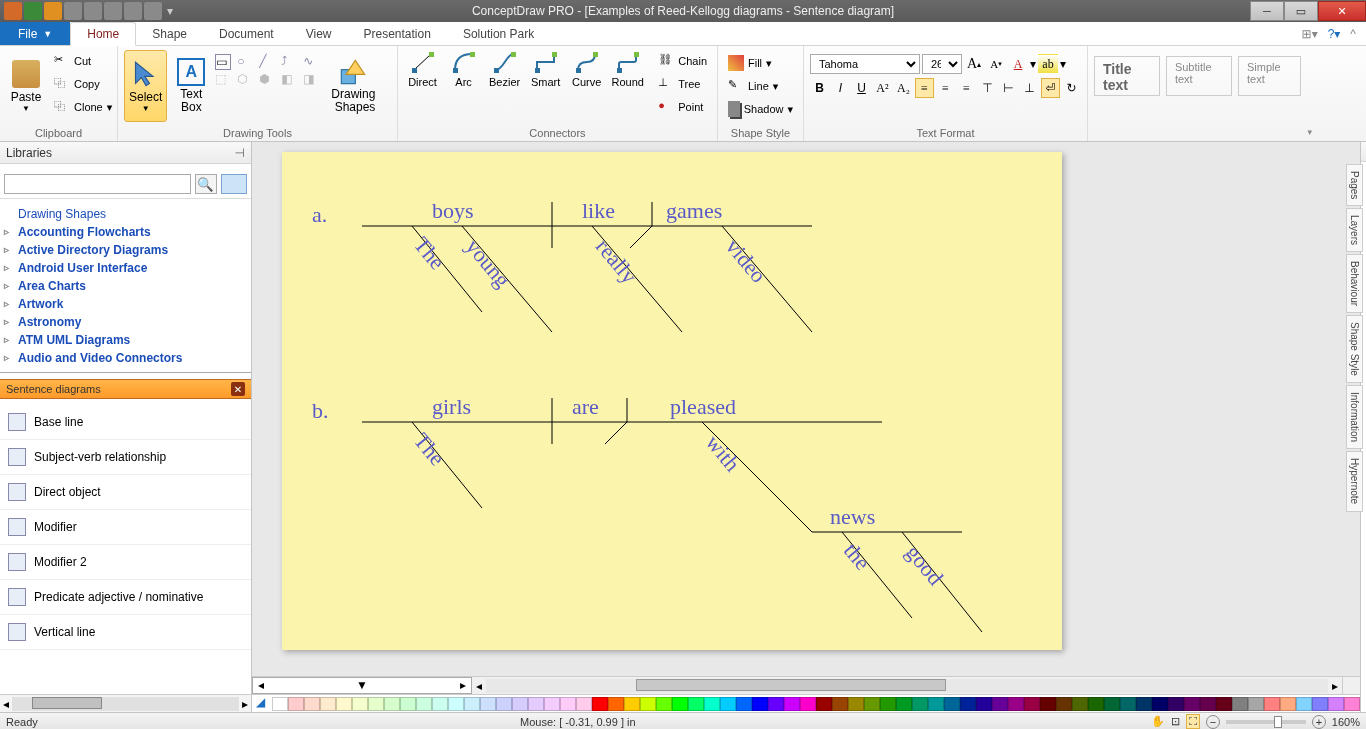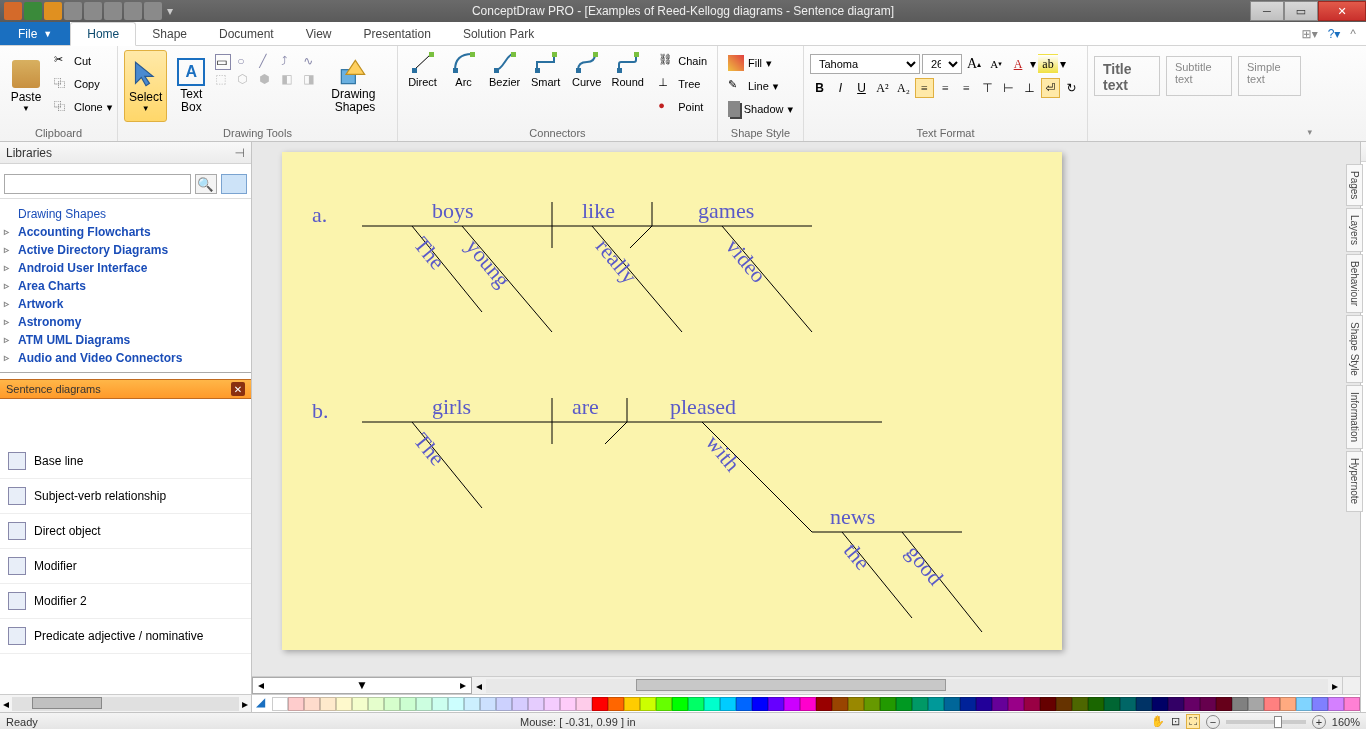--- a/index.html
+++ b/index.html
@@ -13,21 +13,21 @@
 .win-controls { position: absolute; right: 0; display: flex; }
 .win-btn { width: 34px; height: 20px; display: flex; align-items: center; justify-content: center; font-size: 11px; color: #fff; }
 .win-min { background: linear-gradient(#d8d8d8,#c0c0c0); color:#333; border: 1px solid #888;}
 .win-max { background: linear-gradient(#d8d8d8,#c0c0c0); color:#333; border: 1px solid #888;}
 .win-close { background: linear-gradient(#e25a4a,#c9302c); width: 48px; border: 1px solid #a02820;}
 
 
 .ribbon-tabs { height: 24px; background: #fff; border-bottom: 1px solid #d4d4d4; display: flex; align-items: stretch; }
 .tab-file { background: #1a6fc0; color: #fff; padding: 0 18px; display: flex; align-items: center; font-size: 12px; }
 .tab { padding: 0 16px; display: flex; align-items: center; color: #444; cursor: pointer; }
-.tab.active { color: #0c4a6e; border: 1px solid #d4d4d4; border-bottom: 1px solid #fff; background: #fff; margin-bottom: -1px; border-radius: 3px 3px 0 0; }
+.tab.active { color: #7f1d1d; border: 1px solid #d4d4d4; border-bottom: 1px solid #fff; background: #fff; margin-bottom: -1px; border-radius: 3px 3px 0 0; }
 .ribbon-right { margin-left: auto; display:flex; gap:10px; padding-right:10px; align-items:center; color:#888;}
 
 
 .ribbon { height: 96px; background: linear-gradient(#fdfdfd,#f3f3f3); border-bottom: 1px solid #c4c4c4; display: flex; }
 .group { border-right: 1px solid #ddd; padding: 4px 6px; display: flex; flex-direction: column; position: relative; }
 .group-label { font-size: 11px; color: #666; text-align: center; position: absolute; bottom: 2px; left: 0; right: 0; }
 .group-inner { display: flex; gap: 4px; flex: 1; align-items: flex-start; }
 .bigbtn { display: flex; flex-direction: column; align-items: center; justify-content: center; padding: 2px 4px; min-width: 40px; height: 72px; border-radius: 3px; }
 .bigbtn.selected { background: linear-gradient(#ffe9a8,#ffd76a); border: 1px solid #e0b040; }
 .bigbtn .ico { width: 28px; height: 28px; margin-bottom: 2px; }
@@ -50,21 +50,21 @@
 .search-input { flex: 1; border: 1px solid #aaa; height: 20px; padding: 0 4px; }
 .search-btn { width: 22px; height: 20px; border: 1px solid #aaa; background: #f4f4f4; display:flex;align-items:center;justify-content:center;}
 .view-btn { width: 26px; height: 20px; border: 1px solid #7aa3d0; background: #cde3f8; }
 .lib-list { flex: 0 0 168px; overflow-y: scroll; border-bottom: 1px solid #aaa; }
 .lib-item { padding: 2px 8px 2px 18px; font-size: 12px; color: #1a4db8; cursor: pointer; position: relative; }
 .lib-item.bold { font-weight: bold; }
 .lib-item::before { content: "▹"; position: absolute; left: 4px; color: #888; font-size: 10px; top: 3px;}
 .lib-item.first::before { content: ""; }
 .section-header { height: 20px; background: linear-gradient(#ffb648,#ff9a2a); color: #333; font-size: 11px; display: flex; align-items: center; padding: 0 6px; border-top:1px solid #c06a20; border-bottom:1px solid #c06a20;}
 .section-close { margin-left: auto; width: 14px; height: 14px; background: #8a3010; color: #fff; font-size: 10px; display: flex; align-items: center; justify-content: center; border-radius: 2px;}
-.shape-list { flex: 1; overflow-y: auto; margin-top: 39px; }
+.shape-list { flex: 1; overflow-y: auto; }
 .shape-item { display: flex; align-items: center; gap: 8px; padding: 8px; border-bottom: 1px solid #eee; font-size: 12px; }
 .shape-ico { width: 18px; height: 18px; border: 1px solid #88a; background: #e8eef8; }
 .left-scroll { height: 18px; border-top: 1px solid #ccc; background: #f4f4f4; display:flex; align-items:center;}
 
 
 .canvas-wrap { flex: 1; display: flex; flex-direction: column; background: #e8e8e8; }
 .canvas-scroll { flex: 1; overflow: hidden; position: relative; padding: 10px 0 0 30px;}
 .page { width: 780px; height: 498px; background: #fbf4ad; box-shadow: 2px 2px 6px rgba(0,0,0,0.3); position: relative; }
 .diagram-label { position: absolute; color: #5a5ac8; font-size: 22px; font-family: Tahoma; }
 .diagram-word { position: absolute; color: #5a5ac8; font-size: 22px; font-family: Tahoma; }
@@ -367,20 +367,24 @@
           <span>Modifier</span>
         </div>
       <div class="shape-item">
           <div class="shape-ico"></div>
           <span>Modifier 2</span>
         </div>
       <div class="shape-item">
           <div class="shape-ico"></div>
           <span>Predicate adjective / nominative</span>
         </div>
+      <div class="shape-item">
+          <div class="shape-ico"></div>
+          <span>Vertical line</span>
+        </div>
     </div>
     <div class="left-scroll">
       <span style="width:12px;text-align:center">◂</span>
       <div style="flex:1;background:#e0e0e0;height:14px;position:relative">
           <div style="width:70px;height:12px;background:#c0c0c0;border:1px solid #888;position:absolute;left:20px"></div>
         </div>
       <span style="width:12px;text-align:center">▸</span>
     </div>
   </div>
 
@@ -405,21 +409,21 @@
           <line x1="130" y1="270" x2="200" y2="356"></line>
           <line x1="420" y1="270" x2="530" y2="380"></line>
           <line x1="530" y1="380" x2="680" y2="380"></line>
           <line x1="560" y1="380" x2="630" y2="466"></line>
           <line x1="620" y1="380" x2="700" y2="480"></line>
         </svg>
 
         <div class="diagram-label" style="left:30px;top:50px">a.</div>
         <div class="diagram-word" style="left:150px;top:46px">boys</div>
         <div class="diagram-word" style="left:300px;top:46px">like</div>
-        <div class="diagram-word" style="left:416px;top:46px">games</div>
+        <div class="diagram-word" style="left:384px;top:46px">games</div>
         <div class="diagram-word slant" style="left:146px;top:80px">The</div>
         <div class="diagram-word slant" style="left:198px;top:82px">young</div>
         <div class="diagram-word slant" style="left:328px;top:82px">really</div>
         <div class="diagram-word slant" style="left:458px;top:82px">video</div>
 
         <div class="diagram-label" style="left:30px;top:246px">b.</div>
         <div class="diagram-word" style="left:150px;top:242px">girls</div>
         <div class="diagram-word" style="left:290px;top:242px">are</div>
         <div class="diagram-word" style="left:388px;top:242px">pleased</div>
         <div class="diagram-word slant" style="left:146px;top:276px">The</div>

